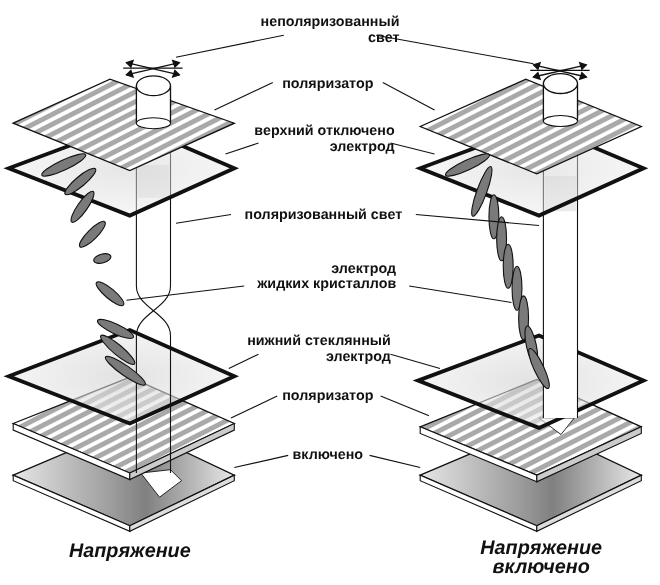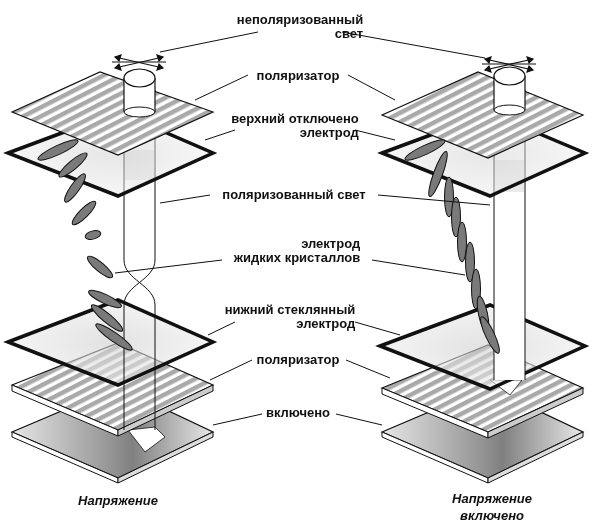--- a/index.html
+++ b/index.html
@@ -1,19 +1,19 @@
 <!DOCTYPE html>
 <html><head>
 <meta charset="utf-8">
 <style>
   html, body { margin:0; padding:0; background:#ffffff; }
   body { width:600px; height:532px; position:relative; overflow:hidden; font-family:"Liberation Sans", sans-serif; }
   svg { position:absolute; left:0; top:0; }
   .lbl { position:absolute; font-family:"Liberation Sans", sans-serif; font-weight:bold; font-size:13px; color:#111; text-align:right; line-height:14px; white-space:nowrap; transform:translateX(-50%); }
-  .cap { position:absolute; font-family:"Liberation Sans", sans-serif; font-weight:bold; font-style:italic; font-size:13px; color:#111; text-align:center; line-height:17px; white-space:nowrap; transform:translateX(-50%); }
+  .cap { position:absolute; font-family:"Liberation Sans", sans-serif; font-weight:bold; font-style:italic; font-size:18px; color:#111; text-align:center; line-height:17px; white-space:nowrap; transform:translateX(-50%); }
 </style>
 </head>
 <body>
 
 <svg width="600" height="532" viewBox="0 0 600 532">
   <defs>
     <pattern id="stripes" patternUnits="userSpaceOnUse" width="8" height="8" patternTransform="rotate(-27)">
       <rect width="8" height="8" fill="#ffffff"></rect>
       <rect width="8" height="4.5" fill="#a9a9a9"></rect>
     </pattern>

